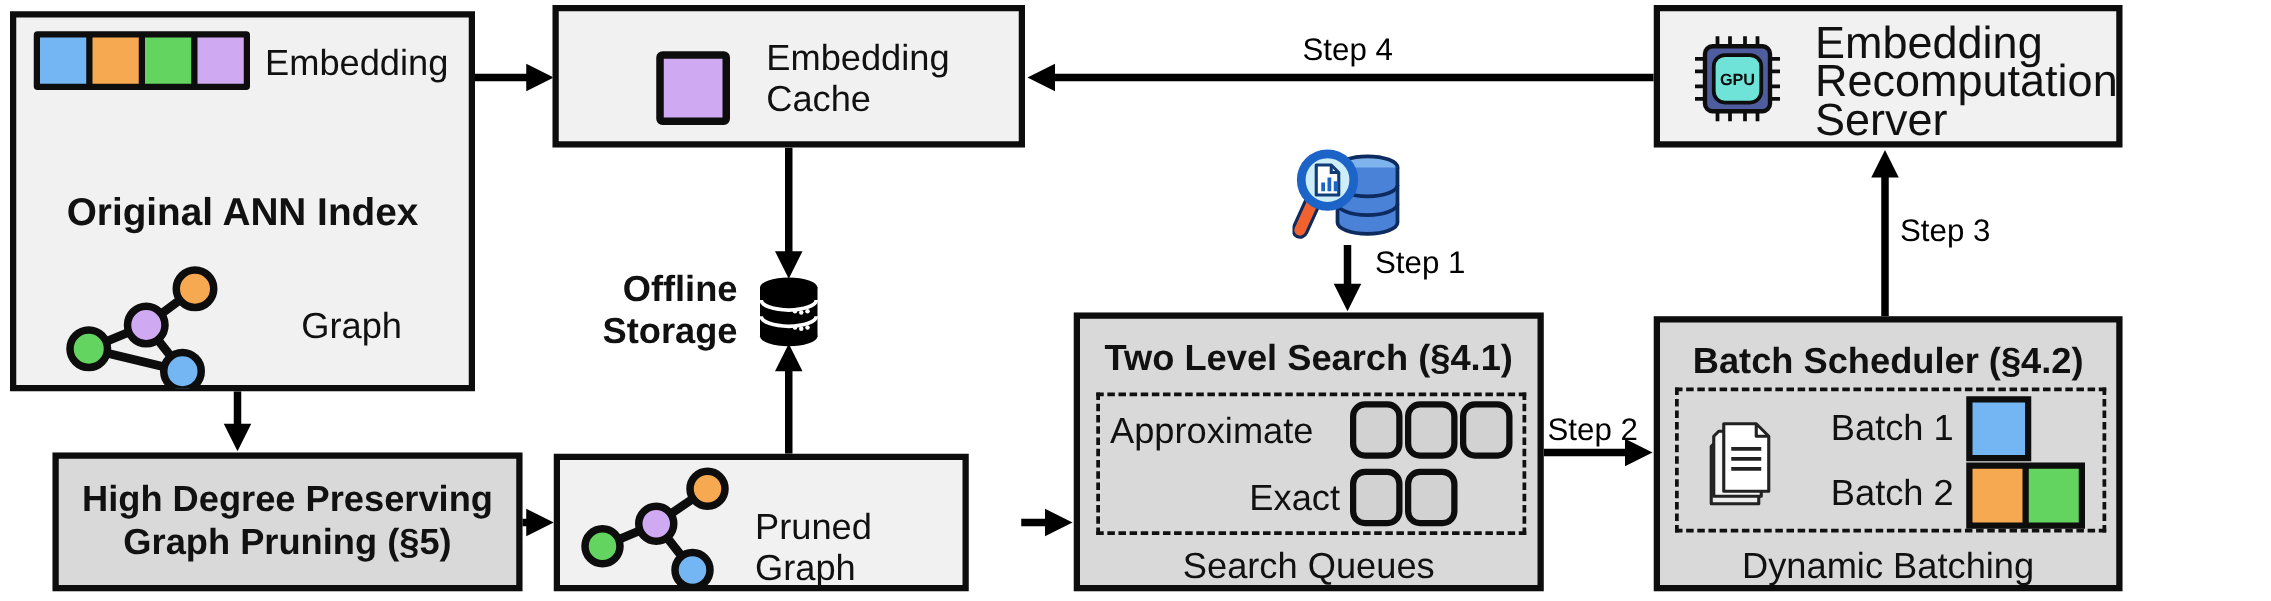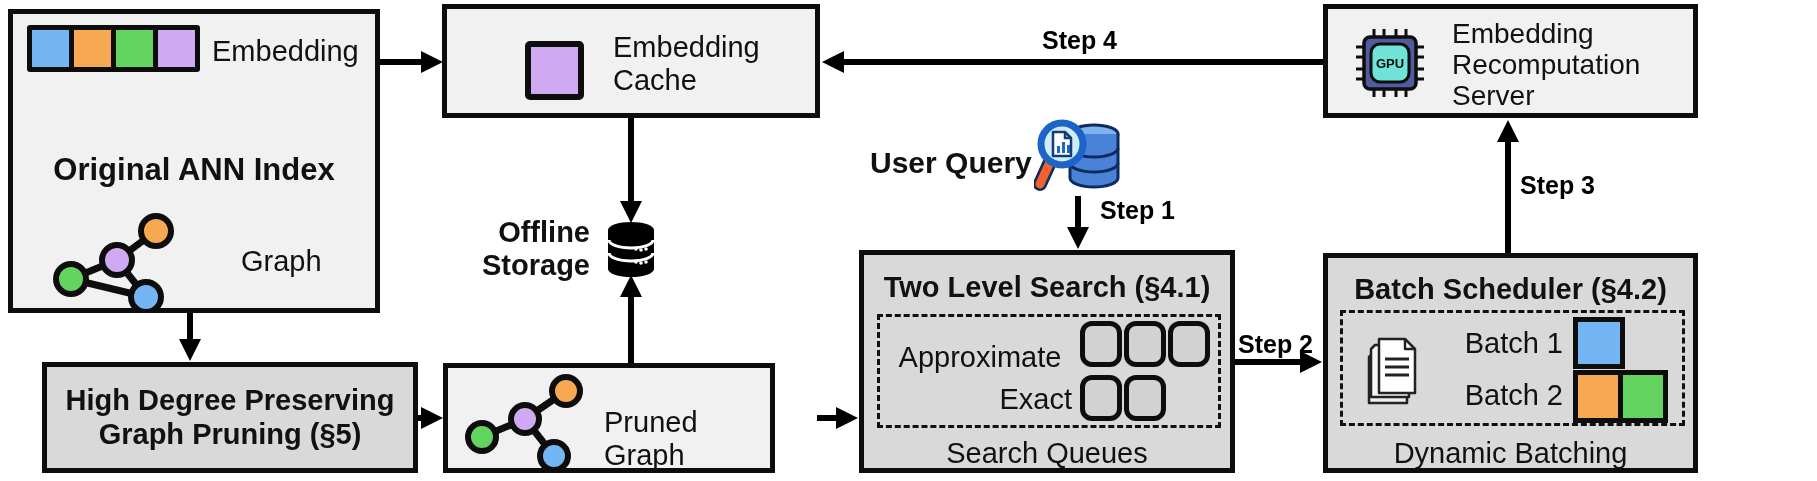--- a/index.html
+++ b/index.html
@@ -4,22 +4,22 @@
 <style>
   html,body{margin:0;padding:0;background:#fff;}
   #canvas{position:relative;width:1817px;height:481px;background:#fff;overflow:hidden;
           font-family:"Liberation Sans",sans-serif;color:#111;}
   .abs{position:absolute;}
   .box{position:absolute;box-sizing:border-box;border:5px solid #0d0d0d;}
   .light{background:#f1f1f1;}
   .dark{background:#d9d9d9;}
   .t{font-size:29px;line-height:1.15;color:#111;}
   .b{font-weight:bold;}
-  .small{font-size:28px;line-height:1.08;}
-  .step{position:absolute;font-size:25px;font-weight:bold;color:#000;}
+  .small{font-size:36px;line-height:1.08;}
+  .step{position:absolute;font-size:25px;font-weight:normal;color:#000;}
   .dashed{position:absolute;box-sizing:border-box;border:3px dashed #111;}
   .slot{box-sizing:border-box;width:42px;height:46px;border:5px solid #0d0d0d;border-radius:12px;background:#d2d2d2;}
   .slotrow{position:absolute;display:flex;gap:2px;}
   .sq-frame{position:absolute;background:#0d0d0d;padding:5px;display:flex;gap:5px;border-radius:3px;}
   .sq{width:37px;height:37px;}
   .ctr{text-align:center;left:0;right:0;}
   svg{display:block;}
 </style>
 </head>
 <body>
@@ -122,21 +122,20 @@
     <g fill="#fff">
       <circle cx="31" cy="29" r="1.8"></circle>
         <circle cx="36" cy="30" r="1.8"></circle>
         <circle cx="41" cy="29" r="1.8"></circle>
       <circle cx="31" cy="42" r="1.8"></circle>
         <circle cx="36" cy="43" r="1.8"></circle>
         <circle cx="41" cy="42" r="1.8"></circle>
     </g>
   </svg>
 
-  <div class="abs t b" style="left:870px;top:146px;font-size:30px;">User Query</div>
   <svg class="abs" style="left:1034px;top:116px;" width="88" height="82" viewBox="0 0 88 82">
     <ellipse cx="60" cy="18" rx="24" ry="9" stroke="#0d2b5e" stroke-width="3" fill="#7fb3ee"></ellipse>
     <path d="M36,18 v44 a24,9 0 0 0 48,0 v-44" stroke="#0d2b5e" stroke-width="3" fill="#4a82d8"></path>
     <path d="M36,32 a24,9 0 0 0 48,0" fill="none" stroke="#0d2b5e" stroke-width="3"></path>
     <path d="M36,47 a24,9 0 0 0 48,0" fill="none" stroke="#0d2b5e" stroke-width="3"></path>
     <path d="M16,46 L6,68" stroke="#0d2b5e" stroke-width="14" stroke-linecap="round"></path>
     <path d="M16,46 L6,68" stroke="#f2622e" stroke-width="9" stroke-linecap="round" style="stroke:#f2622e"></path>
     <circle cx="28" cy="28" r="21" stroke="#1c64c8" stroke-width="7" fill="#cdeef8"></circle>
     <path d="M19,16 h12 l6,6 v18 h-18 z" fill="#fff" stroke="#123c78" stroke-width="2.5" stroke-linejoin="round"></path>
     <path d="M31,16 v6 h6" fill="none" stroke="#123c78" stroke-width="2.5"></path>
@@ -144,21 +143,21 @@
       <rect x="23" y="30" width="3" height="7"></rect>
         <rect x="28" y="26" width="3" height="11"></rect>
         <rect x="33" y="29" width="3" height="8"></rect>
     </g>
   </svg>
   <div class="step" style="left:1100px;top:196px;">Step 1</div>
 
   <div class="box dark" style="left:859px;top:250px;width:376px;height:223px;">
     <div class="abs t b ctr" style="top:16px;">Two Level Search (§4.1)</div>
     <div class="dashed" style="left:13px;top:59px;width:344px;height:114px;">
-      <div class="abs t" style="left:8px;top:24px;width:184px;text-align:center;">Approximate</div>
+      <div class="abs t" style="left:8px;top:12px;width:184px;text-align:left;">Approximate</div>
       <div class="slotrow" style="left:200px;top:4px;">
         <div class="slot"></div>
         <div class="slot"></div>
         <div class="slot"></div>
       </div>
       <div class="abs t" style="left:8px;top:66px;width:184px;text-align:right;">Exact</div>
       <div class="slotrow" style="left:200px;top:58px;">
         <div class="slot"></div>
         <div class="slot"></div>
       </div>

